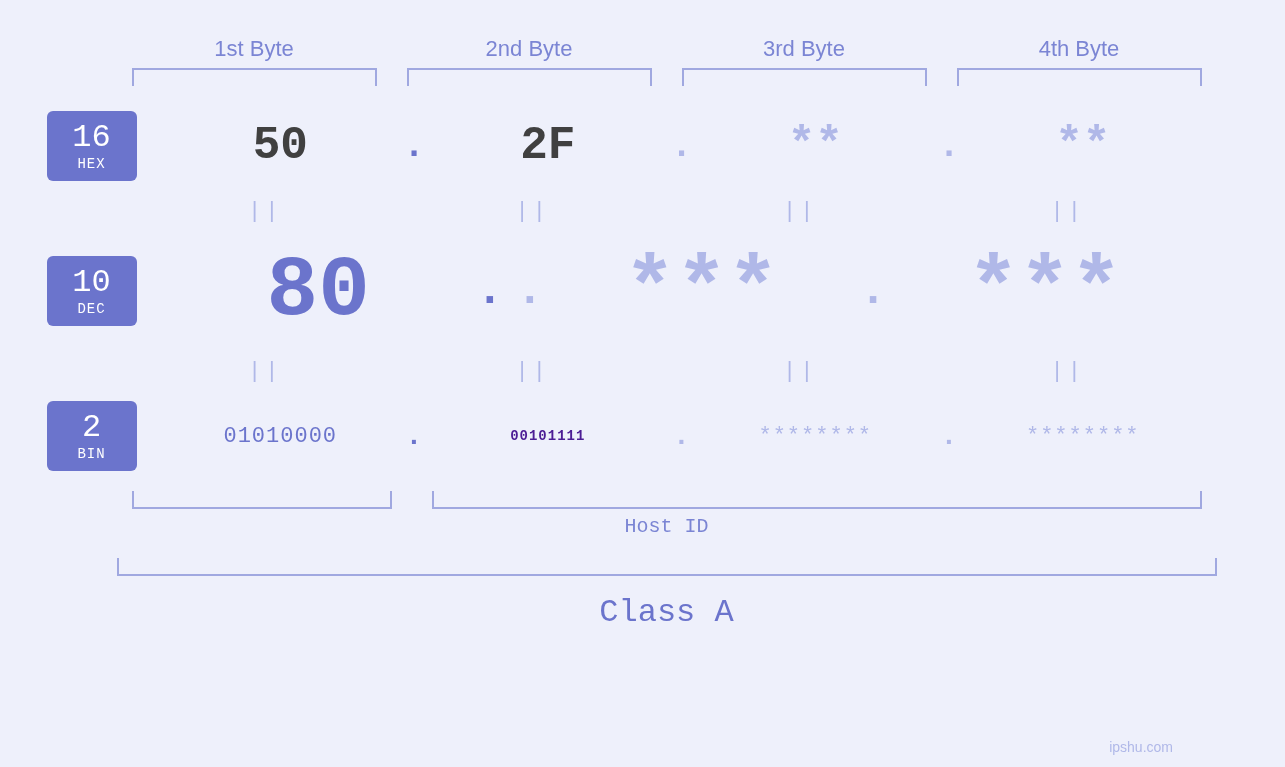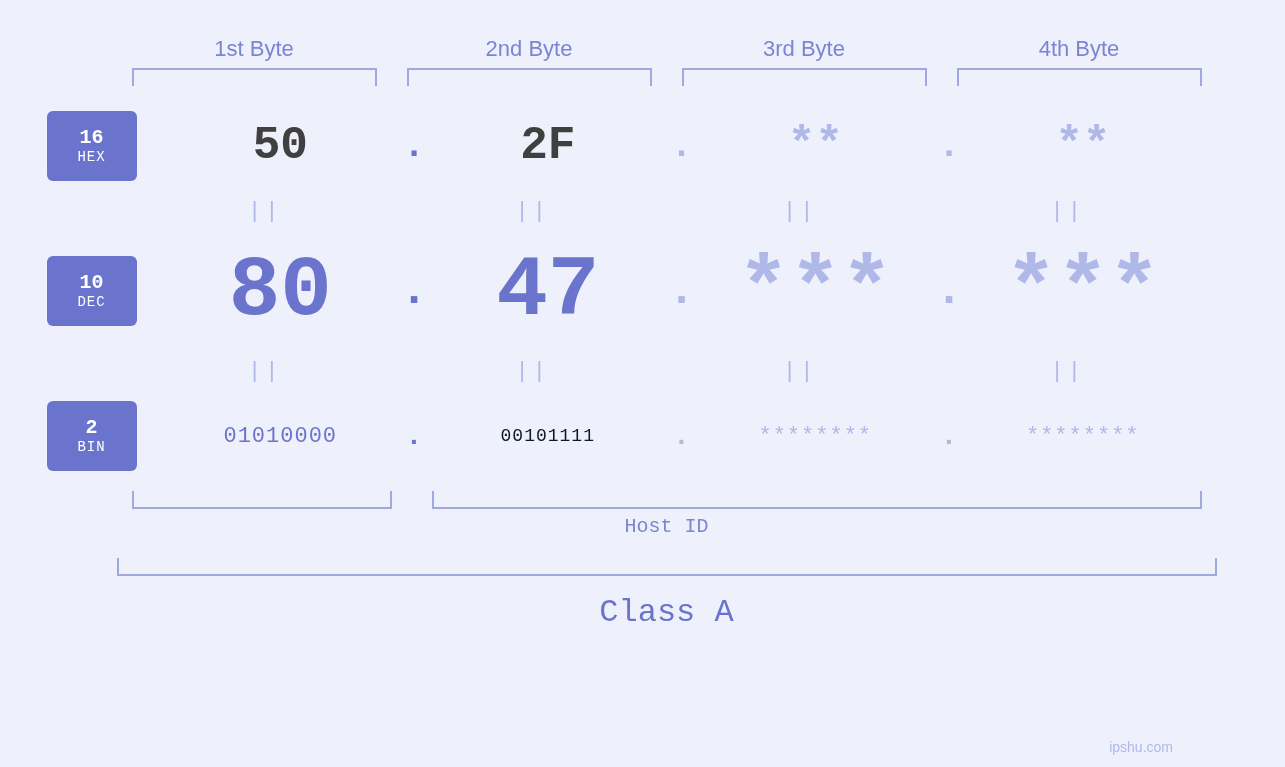--- a/index.html
+++ b/index.html
@@ -67,22 +67,22 @@
       display: flex;
       flex-direction: column;
       align-items: center;
       justify-content: center;
       color: white;
       margin-right: 30px;
       flex-shrink: 0;
     }
 
     .row-label .base-num {
-      font-size: 20px;
-      font-weight: bold;
+      font-size: 32px;
+      font-weight: normal;
       line-height: 1.1;
       text-align: center;
     }
 
     .row-label .base-name {
       font-size: 14px;
       font-weight: 400;
       letter-spacing: 1px;
     }
 
@@ -226,21 +226,20 @@
   </div>
 
   <div style="display:flex; align-items:center; width:1200px; padding-left:50px; height:130px;">
     <div class="row-label">
       <span class="base-num">10</span>
       <span class="base-name">DEC</span>
     </div>
     <div class="bytes-wrapper">
       <div class="byte-cell" style="font-size:86px; font-weight:bold; color:#6b74cc;">80</div>
       <div class="dot-cell" style="font-size:46px; font-weight:bold;">.</div>
-      <div class="byte-cell" style="font-size:86px; font-weight:bold; color:#6b74cc;">47</div>
       <div class="dot-cell masked" style="font-size:46px; font-weight:bold; color:#b0b8e8;">.</div>
       <div class="byte-cell masked" style="font-size:86px; font-weight:bold; color:#b0b8e8;">***</div>
       <div class="dot-cell masked" style="font-size:46px; font-weight:bold; color:#b0b8e8;">.</div>
       <div class="byte-cell masked" style="font-size:86px; font-weight:bold; color:#b0b8e8;">***</div>
     </div>
   </div>
 
   <div class="separator-row">
     <div class="sep-item">||</div>
     <div class="sep-item">||</div>
@@ -249,21 +248,21 @@
   </div>
 
   <div style="display:flex; align-items:center; width:1200px; padding-left:50px; height:100px;">
     <div class="row-label">
       <span class="base-num">2</span>
       <span class="base-name">BIN</span>
     </div>
     <div class="bytes-wrapper">
       <div class="byte-cell" style="font-size:22px; color:#6b74cc; letter-spacing:1px;">01010000</div>
       <div class="dot-cell" style="font-size:28px; font-weight:bold;">.</div>
-      <div class="byte-cell" style="font-size:18px; color:#0f172a; letter-spacing:1px;">00101111</div>
+      <div class="byte-cell" style="font-size:14px; color:#4c1d95; letter-spacing:1px;font-weight:bold;">00101111</div>
       <div class="dot-cell masked" style="font-size:28px; font-weight:bold; color:#b0b8e8;">.</div>
       <div class="byte-cell masked" style="font-size:22px; color:#b0b8e8; letter-spacing:1px;">********</div>
       <div class="dot-cell masked" style="font-size:28px; font-weight:bold; color:#b0b8e8;">.</div>
       <div class="byte-cell masked" style="font-size:22px; color:#b0b8e8; letter-spacing:1px;">********</div>
     </div>
   </div>
 
   <div class="bottom-bracket-area">
     <div class="bottom-brackets">
 

